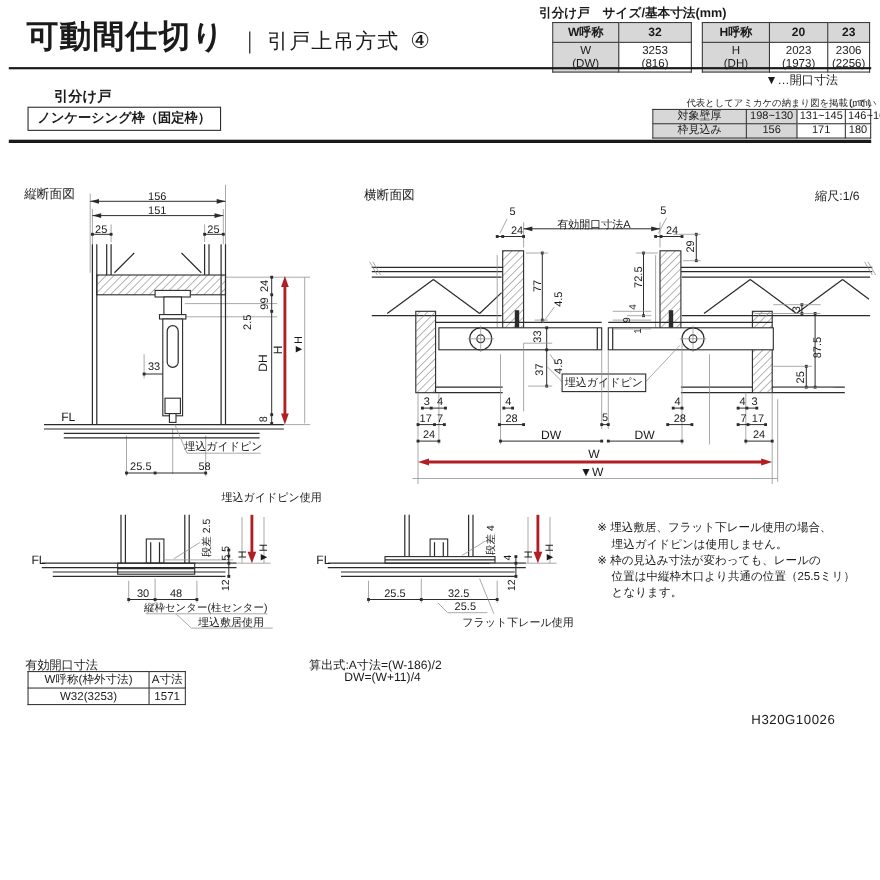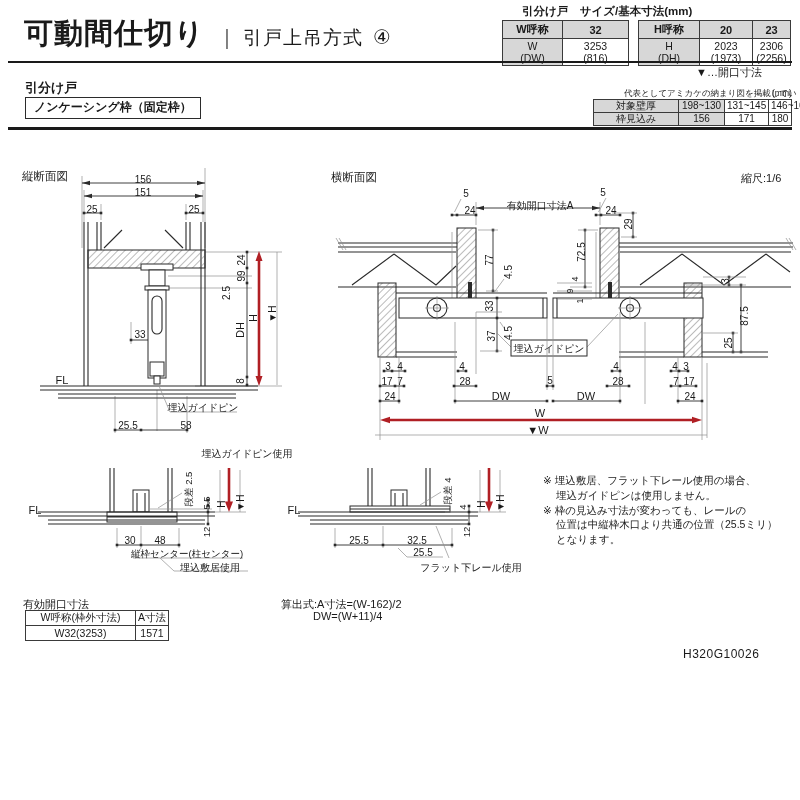--- a/index.html
+++ b/index.html
@@ -17,21 +17,21 @@
   .stbl th{font-size:11px;font-weight:bold;height:17px;}
   .stbl td{font-size:10.5px;height:26px;line-height:1.15;}
   .wtbl td{font-size:10px;height:12px;line-height:1.05;margin-left:29px;}
   .otbl th{font-size:10.5px;font-weight:normal;height:14px;}
   .otbl td{font-size:10.5px;height:14px;}
   .shade{background:#d7d7d7;}
   .pre{white-space:pre-line;}
   .legend{font-size:11px;}
   .wallnote{font-size:8.5px;margin-left:36px;}
   .unit{font-size:8.5px;}
-  .doortype{font-size:13px;font-weight:bold;}
+  .doortype{font-size:13px;font-weight:bold;margin-left:24px;}
   .framebox{border:1.5px solid #2b2b2b;padding:1px 8px 2px;font-size:12px;font-weight:bold;display:inline-block;}
   .sect{font-size:11.5px;}
   .scale{font-size:11px;}
   .note{font-size:10.5px;line-height:14.8px;white-space:nowrap;}
   .note.cont{padding-left:13px;}
   .formula{font-size:11px;white-space:nowrap;}
   .opentitle{font-size:11px;}
   .doccode{font-size:12px;letter-spacing:0.5px;}
   
   svg text{font-family:"Liberation Sans","DejaVu Sans",sans-serif;fill:#1a1a1a;
@@ -48,21 +48,21 @@
 </style>
 </head>
 <body>
 
 <div class="page">
 
   <div class="abs title" style="left:24px;top:14px;">可動間仕切り</div>
   <div class="abs divider" style="left:217px;top:24px;">｜</div>
   <div class="abs subtitle" style="left:243px;top:25px;"><span>引戸上吊方式</span><span class="badge">④</span></div>
 
-  <div class="abs cap" style="left:522px;top:4px;">引分け戸　サイズ/基本寸法(mm)</div>
+  <div class="abs cap" style="left:490px;top:4px;">引分け戸　サイズ/基本寸法(mm)</div>
 
   <table class="stbl" style="left:502px;top:20px;width:127px;">
     <tbody>
         <tr>
       <th class="shade" style="width:55px;">W呼称</th>
       <th class="shade">32</th>
     </tr>
     <tr>
       <td class="shade pre">W
 (DW)</td>
@@ -370,21 +370,21 @@
       <th style="width:105px;">W呼称(枠外寸法)</th>
       <th>A寸法</th>
     </tr>
     <tr>
       <td>W32(3253)</td>
       <td>1571</td>
     </tr>
   </tbody>
     </table>
 
-  <div class="abs formula" style="left:281px;top:597px;">算出式:A寸法=(W-162)/2</div>
+  <div class="abs formula" style="left:281px;top:597px;">算出式:A寸法=(W-186)/2</div>
   <div class="abs formula" style="left:313px;top:610px;">DW=(W+11)/4</div>
 
   <div class="abs" style="left:543px;top:473px;">
     <div class="note">※ 埋込敷居、フラット下レール使用の場合、</div>
     <div class="note cont">埋込ガイドピンは使用しません。</div>
     <div class="note">※ 枠の見込み寸法が変わっても、レールの</div>
     <div class="note cont">位置は中縦枠木口より共通の位置（25.5ミリ）</div>
     <div class="note cont">となります。</div>
   </div>
 

